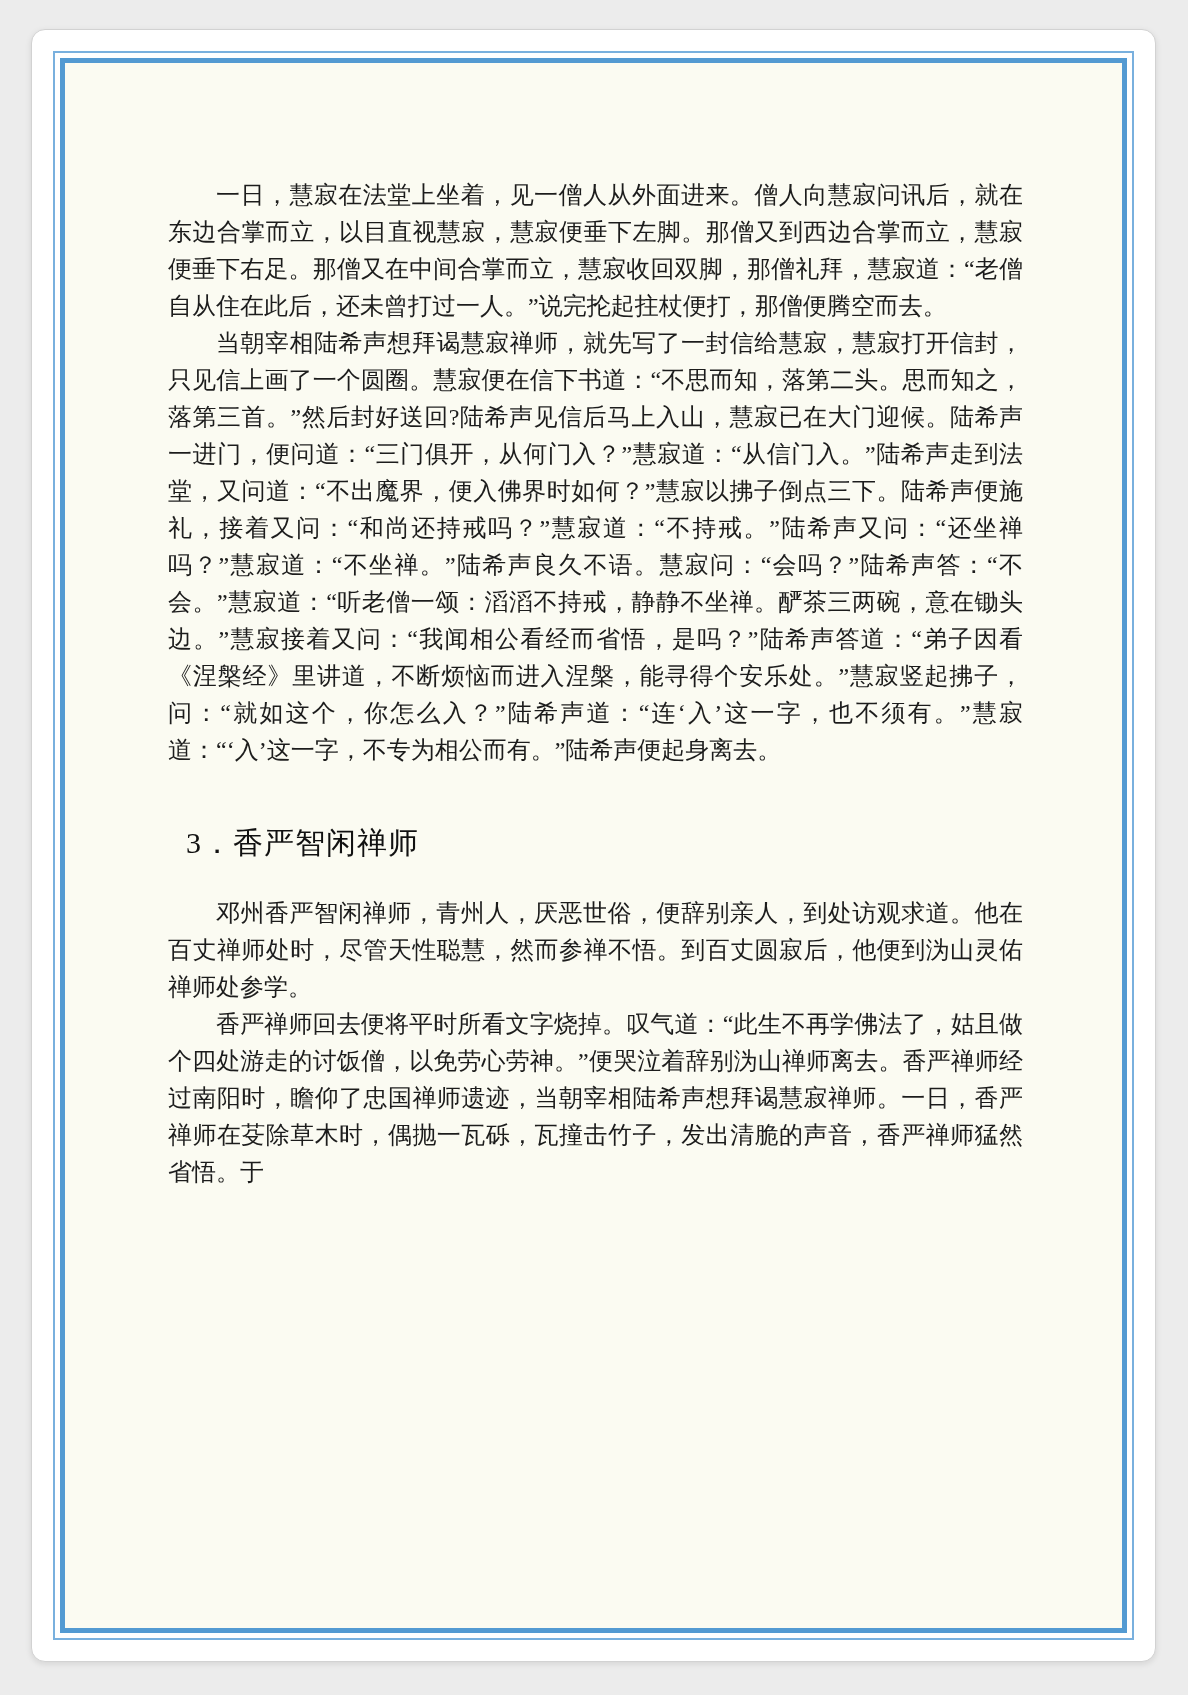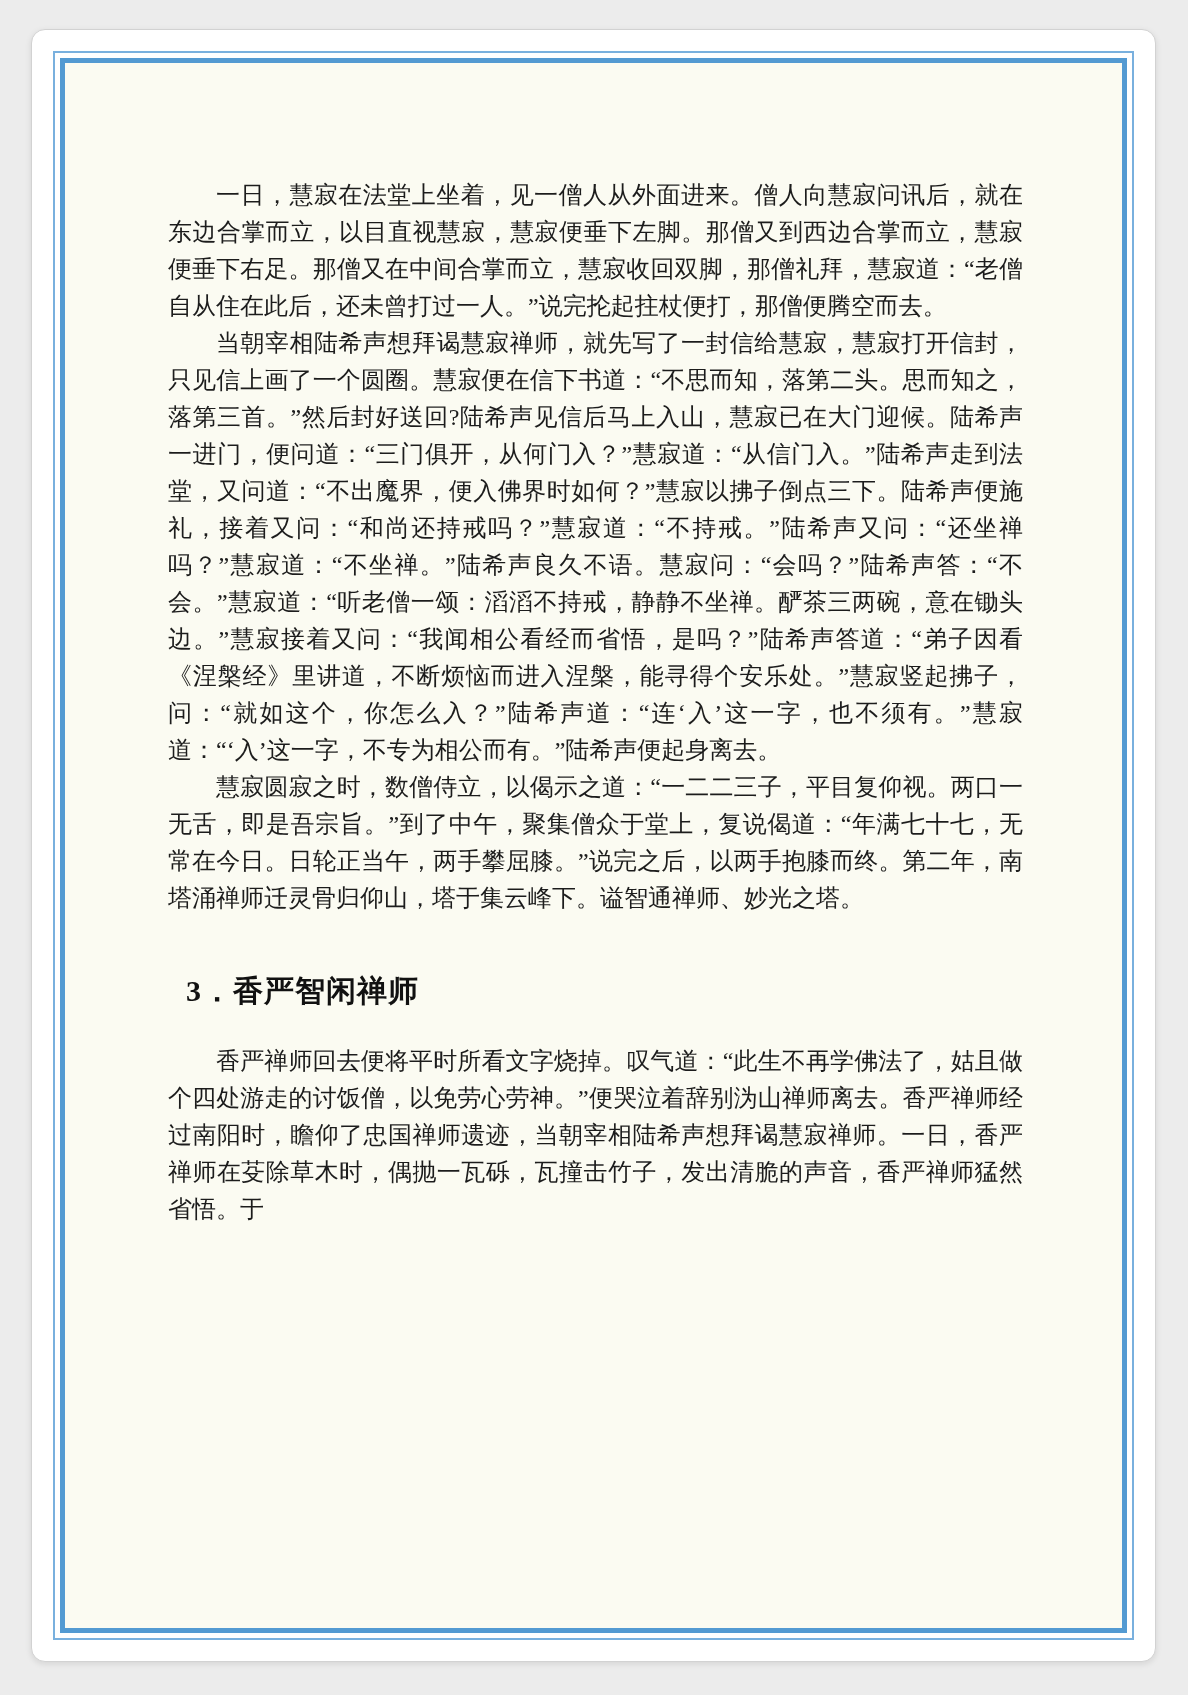--- a/index.html
+++ b/index.html
@@ -44,34 +44,34 @@
     line-height: 37px;
     text-align: justify;
     text-justify: inter-ideograph;
   }
   .para {
     margin: 0;
     text-indent: 2em;
   }
   .heading {
     font-size: 30px;
-    font-weight: bold;
+    font-weight: normal;
     color: #111111;
     margin: 56px 0 34px 18px;
     line-height: 1.2;
     letter-spacing: 1px;
   }
 </style>
 </head>
 <body>
 
 <div class="card">
   <div class="frame-thin"></div>
   <div class="frame-thick">
     <div class="page-text">
       <p class="para">一日，慧寂在法堂上坐着，见一僧人从外面进来。僧人向慧寂问讯后，就在东边合掌而立，以目直视慧寂，慧寂便垂下左脚。那僧又到西边合掌而立，慧寂便垂下右足。那僧又在中间合掌而立，慧寂收回双脚，那僧礼拜，慧寂道：“老僧自从住在此后，还未曾打过一人。”说完抡起拄杖便打，那僧便腾空而去。</p>
       <p class="para">当朝宰相陆希声想拜谒慧寂禅师，就先写了一封信给慧寂，慧寂打开信封，只见信上画了一个圆圈。慧寂便在信下书道：“不思而知，落第二头。思而知之，落第三首。”然后封好送回?陆希声见信后马上入山，慧寂已在大门迎候。陆希声一进门，便问道：“三门俱开，从何门入？”慧寂道：“从信门入。”陆希声走到法堂，又问道：“不出魔界，便入佛界时如何？”慧寂以拂子倒点三下。陆希声便施礼，接着又问：“和尚还持戒吗？”慧寂道：“不持戒。”陆希声又问：“还坐禅吗？”慧寂道：“不坐禅。”陆希声良久不语。慧寂问：“会吗？”陆希声答：“不会。”慧寂道：“听老僧一颂：滔滔不持戒，静静不坐禅。酽茶三两碗，意在锄头边。”慧寂接着又问：“我闻相公看经而省悟，是吗？”陆希声答道：“弟子因看《涅槃经》里讲道，不断烦恼而进入涅槃，能寻得个安乐处。”慧寂竖起拂子，问：“就如这个，你怎么入？”陆希声道：“连‘入’这一字，也不须有。”慧寂道：“‘入’这一字，不专为相公而有。”陆希声便起身离去。</p>
-      <p class="para">慧寂圆寂之时，数僧侍立，以偈示之道：“一二二三子，平目复仰视。两口一无舌，即是吾宗旨。”到了中午，聚集僧众于堂上，复说偈道：“年满七十七，无常在今日。日轮正当午，两手攀屈膝。”说完之后，以两手抱膝而终。第二年，南塔涌禅师迁灵骨归仰山，塔于集云峰下。谥智通禅师、妙光之塔。</p>
       <h2 class="heading">3．香严智闲禅师</h2>
+      <p class="para">邓州香严智闲禅师，青州人，厌恶世俗，便辞别亲人，到处访观求道。他在百丈禅师处时，尽管天性聪慧，然而参禅不悟。到百丈圆寂后，他便到沩山灵佑禅师处参学。</p>
       <p class="para">香严禅师回去便将平时所看文字烧掉。叹气道：“此生不再学佛法了，姑且做个四处游走的讨饭僧，以免劳心劳神。”便哭泣着辞别沩山禅师离去。香严禅师经过南阳时，瞻仰了忠国禅师遗迹，当朝宰相陆希声想拜谒慧寂禅师。一日，香严禅师在芟除草木时，偶抛一瓦砾，瓦撞击竹子，发出清脆的声音，香严禅师猛然省悟。于</p>
     </div>
   </div>
 </div>
 
 </body></html>

